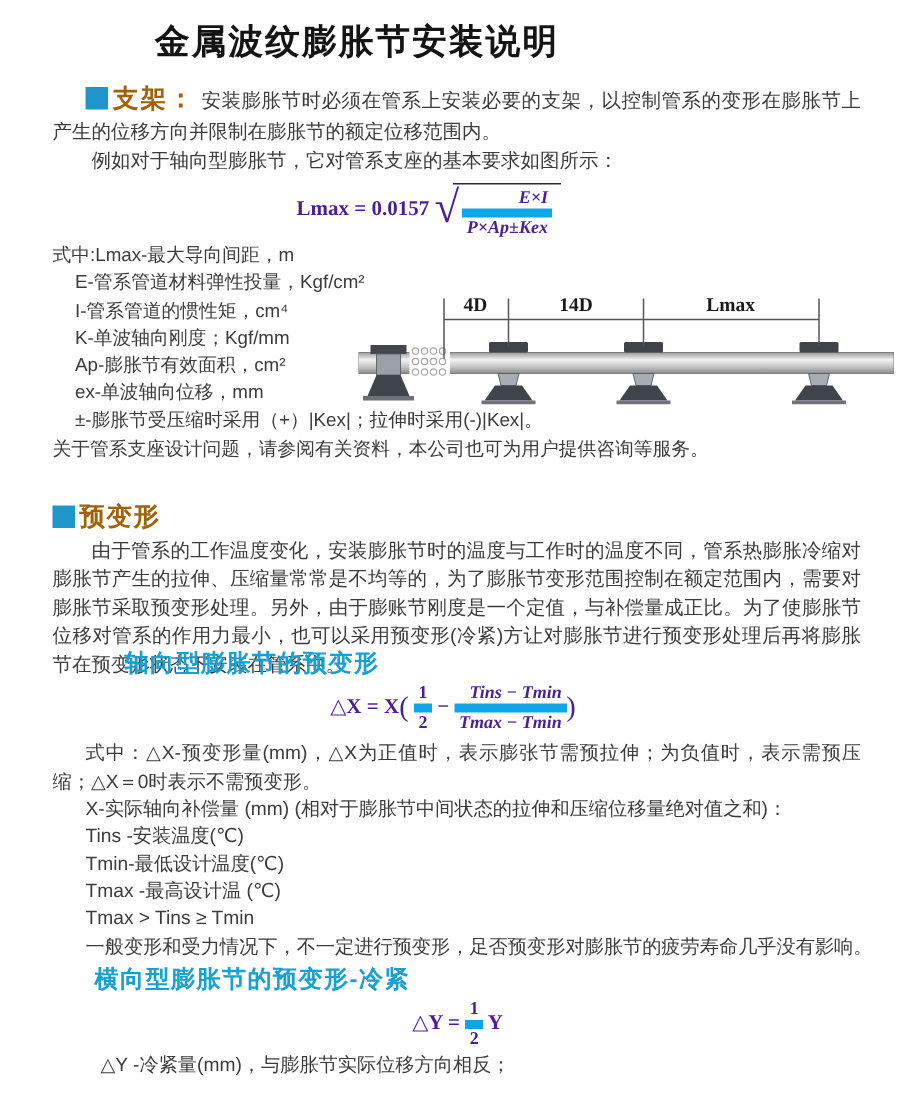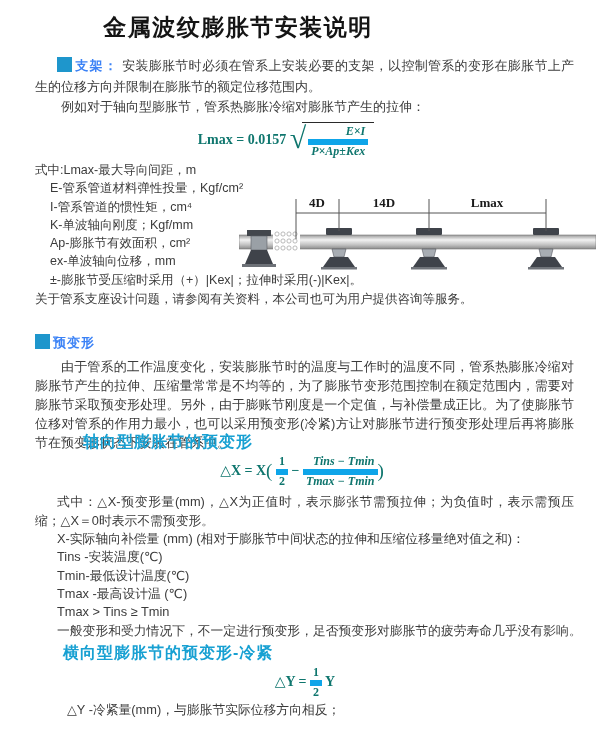--- a/index.html
+++ b/index.html
@@ -10,29 +10,29 @@
   }
   .abs{position:absolute;}
   .page-title{
     top:12px;left:0;width:476px;text-align:center;
     font-size:23px;font-weight:bold;color:#141414;letter-spacing:1.5px;
   }
   .blue-sq{
     display:inline-block;width:15px;height:15px;background:#1e96cc;
     margin-right:3px;vertical-align:-2px;
   }
-  .sec-head-inline{font-size:13px;font-weight:bold;color:#3b82f6;letter-spacing:1px;}
+  .sec-head-inline{font-size:17px;font-weight:bold;color:#a16207;letter-spacing:1px;}
   .para{font-size:13px;line-height:21px;text-align:justify;color:#3b3b3b;}
   .para1{top:55px;left:35px;right:26px;text-indent:22px;}
   .para2{top:97px;left:35px;right:26px;text-indent:26px;line-height:20px;}
 
   
   .formula{
     font-family:"Liberation Serif","DejaVu Serif",serif;font-weight:bold;
-    color:#0f766e;font-size:14px;
+    color:#4c1d95;font-size:14px;
   }
   .formula1{top:122px;left:0;width:572px;text-align:center;}
   .formula2{top:455px;left:0;width:604px;text-align:center;}
   .formula3{top:666px;left:0;width:610px;text-align:center;}
   .frac{display:inline-block;vertical-align:middle;text-align:right;
         font-size:12px;line-height:1.15;}
   .frac .num{display:block;padding:0 3px;}
   .frac .den{display:block;border-top:6px solid #0ea5e9;padding:0 3px;}
   .frac.italic{font-style:italic;}
   .sqrt-sign{font-size:30px;font-weight:400;vertical-align:-4px;line-height:0;}
@@ -65,21 +65,21 @@
 </head>
 <body>
 
 <div class="abs page-title">金属波纹膨胀节安装说明</div>
 
 <div class="abs para para1">
   <span class="blue-sq"></span><span class="sec-head-inline">支架：</span>
   <span>安装膨胀节时必须在管系上安装必要的支架，以控制管系的变形在膨胀节上产生的位移方向并限制在膨胀节的额定位移范围内。</span>
 </div>
 
-<div class="abs para para2">例如对于轴向型膨胀节，管系热膨胀冷缩对膨胀节产生的拉伸：</div>
+<div class="abs para para2">例如对于轴向型膨胀节，它对管系支座的基本要求如图所示：</div>
 
 <div class="abs formula formula1">
   <span>Lmax = 0.0157</span>
   <span><span class="sqrt-sign">√</span><span class="sqrt-body"><span class="frac italic"><span class="num">E×I</span><span class="den">P×Ap±Kex</span></span></span></span>
 </div>
 
 <div class="abs defs">
   <div class="def-line">式中:Lmax-最大导向间距，m</div>
   <div class="def-line sub">E-管系管道材料弹性投量，Kgf/cm²</div>
   <div class="def-line sub">I-管系管道的惯性矩，cm⁴</div>

